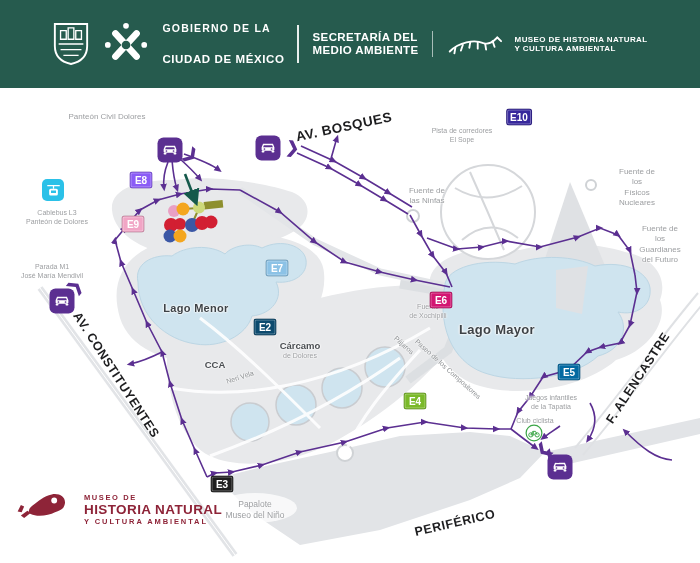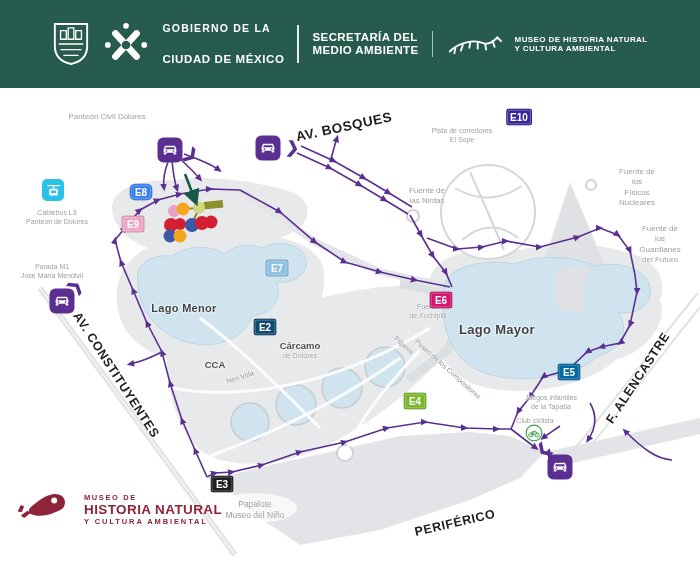--- a/index.html
+++ b/index.html
@@ -197,21 +197,21 @@
     <div class="lbl" style="left:637px;top:100px">Fuente de los
 Físicos Nucleares</div>
     <div class="lbl" style="left:660px;top:157px">Fuente de los
 Guardianes
 del Futuro</div>
     <div class="lbl tiny" style="left:57px;top:129px">Cablebus L3
 Panteón de Dolores</div>
     <div class="lbl tiny" style="left:52px;top:183px">Parada M1
 José María Mendivil</div>
     <div class="lbl road" style="left:116px;top:287px;transform:translate(-50%,-50%) rotate(57deg)">AV. CONSTITUYENTES</div>
-    <div class="lbl dark" style="left:184px;top:220px">Lago Menor</div>
+    <div class="lbl dark" style="left:196px;top:220px">Lago Menor</div>
     <div class="lbl dark big" style="left:497px;top:242px">Lago Mayor</div>
     <div class="lbl med" style="left:215px;top:277px">CCA</div>
     <div class="lbl med" style="left:300px;top:258px">Cárcamo</div>
     <div class="lbl tiny" style="left:300px;top:268px">de Dolores</div>
     <div class="lbl street" style="left:240px;top:289px;transform:translate(-50%,-50%) rotate(-18deg)">Neri Vela</div>
     <div class="lbl street" style="left:404px;top:257px;transform:translate(-50%,-50%) rotate(42deg)">Pájaros</div>
     <div class="lbl street" style="left:448px;top:281px;transform:translate(-50%,-50%) rotate(42deg)">Paseo de los Compositores</div>
     <div class="lbl tiny" style="left:428px;top:223px">Fuente
 de Xochipilli</div>
     <div class="lbl tiny" style="left:551px;top:314px">Juegos infantiles
@@ -221,21 +221,21 @@
     <div class="lbl road" style="left:455px;top:435px;transform:translate(-50%,-50%) rotate(-13deg)">PERIFÉRICO</div>
     <div class="lbl" style="left:255px;top:422px;font-size:8.5px">Papalote
 Museo del Niño</div>
 
     <div class="badge" style="left: 265px; top: 239px; background: #0c4a6e;">E2</div>
     <div class="badge" style="left: 222px; top: 396px; background: rgb(31, 31, 31);">E3</div>
     <div class="badge" style="left: 415px; top: 313px; background: rgb(122, 185, 41);">E4</div>
     <div class="badge" style="left: 569px; top: 284px; background: #0369a1;">E5</div>
     <div class="badge" style="left: 441px; top: 212px; background: rgb(211, 21, 114);">E6</div>
     <div class="badge" style="left: 277px; top: 180px; background: rgb(140, 194, 230);">E7</div>
-    <div class="badge" style="left: 141px; top: 104px; background: #3b82f6; border-radius: 6px;">E8</div>
+    <div class="badge" style="left: 141px; top: 92px; background: #8b5cf6;">E8</div>
     <div class="badge" style="left: 133px; top: 136px; background: rgb(241, 165, 197);">E9</div>
     <div class="badge" style="left: 519px; top: 29px; background: rgb(55, 40, 156);">E10</div>
 
     <div class="ptile" style="left:170px;top:62px">
       <svg width="17" height="17" viewBox="0 0 24 24">
           <path fill="#fff" d="M5 16a2 2 0 0 1-2-2v-3l2-5h14l2 5v3a2 2 0 0 1-2 2zM6.2 8l-1.1 3h13.8l-1.1-3z"></path>
           <rect x="3" y="16" width="4" height="2.4" rx="1" fill="#fff"></rect>
           <rect x="17" y="16" width="4" height="2.4" rx="1" fill="#fff"></rect>
           <circle cx="7" cy="13.4" r="1.2" fill="#5b2f91"></circle>
           <circle cx="17" cy="13.4" r="1.2" fill="#5b2f91"></circle>

